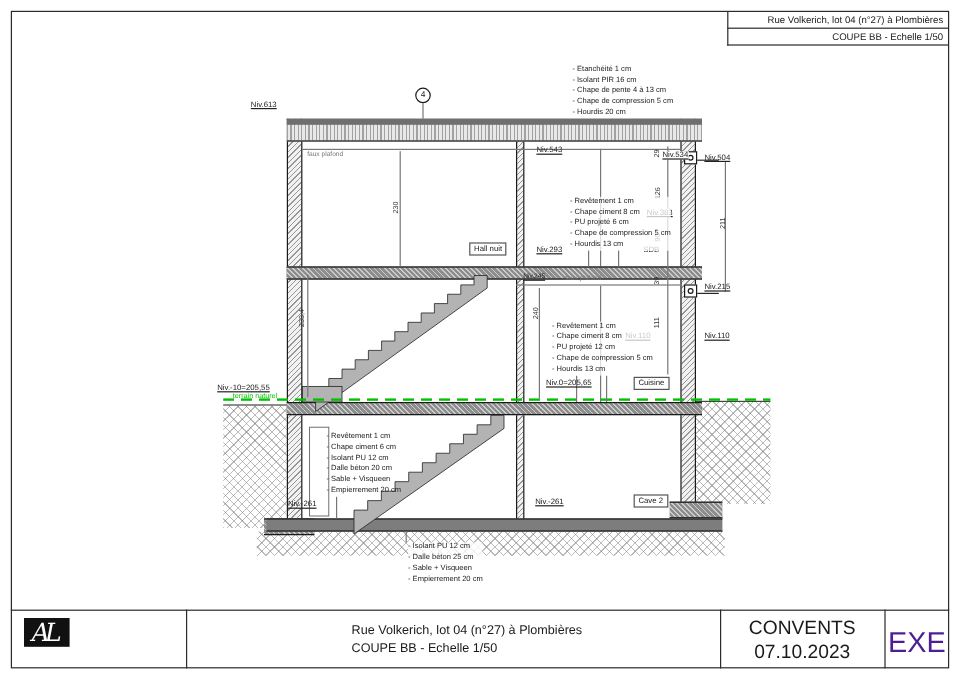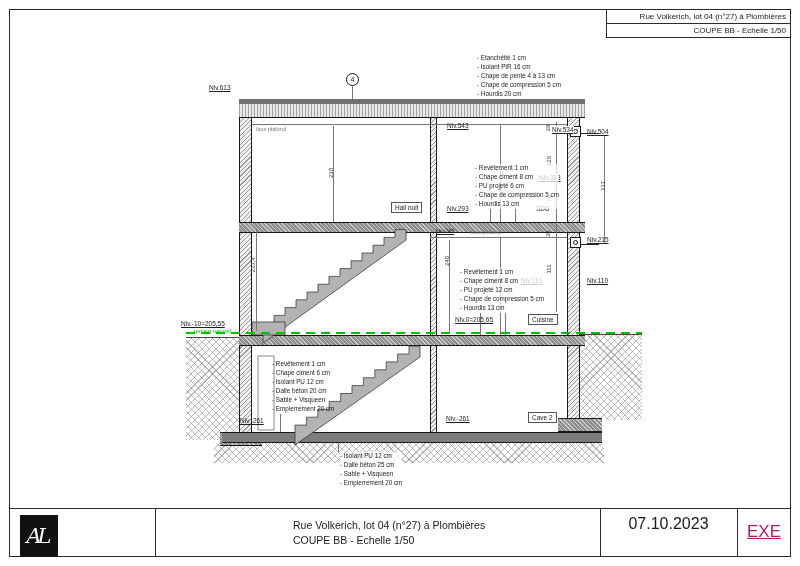--- a/index.html
+++ b/index.html
@@ -28,21 +28,21 @@
       background-image:repeating-linear-gradient(90deg, rgba(0,0,0,.30) 0 1px, transparent 1px 3px); }
   .greendash { height:2px; background-image:repeating-linear-gradient(90deg, var(--green) 0 9px, transparent 9px 15px); }
   .marker { border:0.8px solid #1a1a1a; background:#fff; display:flex; align-items:center; justify-content:center; }
   .marker .dot { width:5px; height:5px; border:0.8px solid #1a1a1a; border-radius:50%; }
   .circ4 { width:13px; height:13px; border:0.8px solid #1a1a1a; border-radius:50%; background:#fff;
            display:flex; align-items:center; justify-content:center; font-size:7px; }
   .green { color:var(--green); }
   
   .tb-text { font-size:10.5px; color:#1a1a1a; line-height:1.45; }
   .tb-big { font-size:16px; color:#1a1a1a; line-height:1.25; text-align:center; }
-  .tb-exe { font-size:17px; color:#be185d;text-decoration:underline; }
+  .tb-exe { font-size:24px; color:#4c1d95; }
   .logo-sq { background:#111; color:#fff; display:flex; align-items:center; justify-content:center;
              font-family:"DejaVu Serif", serif; font-style:italic; font-size:21px; letter-spacing:-4px; padding-right:4px; }
   .logo-small { font-size:7px; letter-spacing:3px; color:#222; line-height:1.5; }
   .logo-name { font-size:15px; letter-spacing:1.5px; color:#111; }
   .infobox { font-size:8px; color:#222; text-align:right; padding:1.5px 4px 0 0; border-left:1px solid #2a2a2a; border-bottom:1px solid #2a2a2a; }
 </style>
 </head>
 <body>
 
 <div id="sheet">
@@ -184,26 +184,27 @@
     <span>- Dalle béton 25 cm</span>
     <span>- Sable + Visqueen</span>
     <span>- Empierrement 20 cm</span>
   </div>
 
   <div class="abs hline" style="left:9px; top:508px; width:782px;"></div>
   <div class="abs vline" style="left:155px; top:508px; height:49px;"></div>
   <div class="abs vline" style="left:600px; top:508px; height:49px;"></div>
   <div class="abs vline" style="left:737px; top:508px; height:49px;"></div>
 
-  <div class="abs logo-sq" style="left:20px; top:515px; width:38px; height:42px;">AL</div>
+  <div class="abs logo-sq" style="left:20px; top:515px; width:38px; height:24px;">AL</div>
 
   <div class="abs tb-text" style="left:293px; top:518px;">
     <div>Rue Volkerich, lot 04 (n°27) à Plombières</div>
     <div>COUPE BB - Echelle 1/50</div>
   </div>
 
   <div class="abs tb-big" style="left:600px; top:514px; width:137px;">
+    <div>CONVENTS</div>
     <div>07.10.2023</div>
   </div>
 
   <div class="abs tb-exe" style="left:737px; top:522px; width:54px; text-align:center;">EXE</div>
 
 </div>
 
 </body></html>

